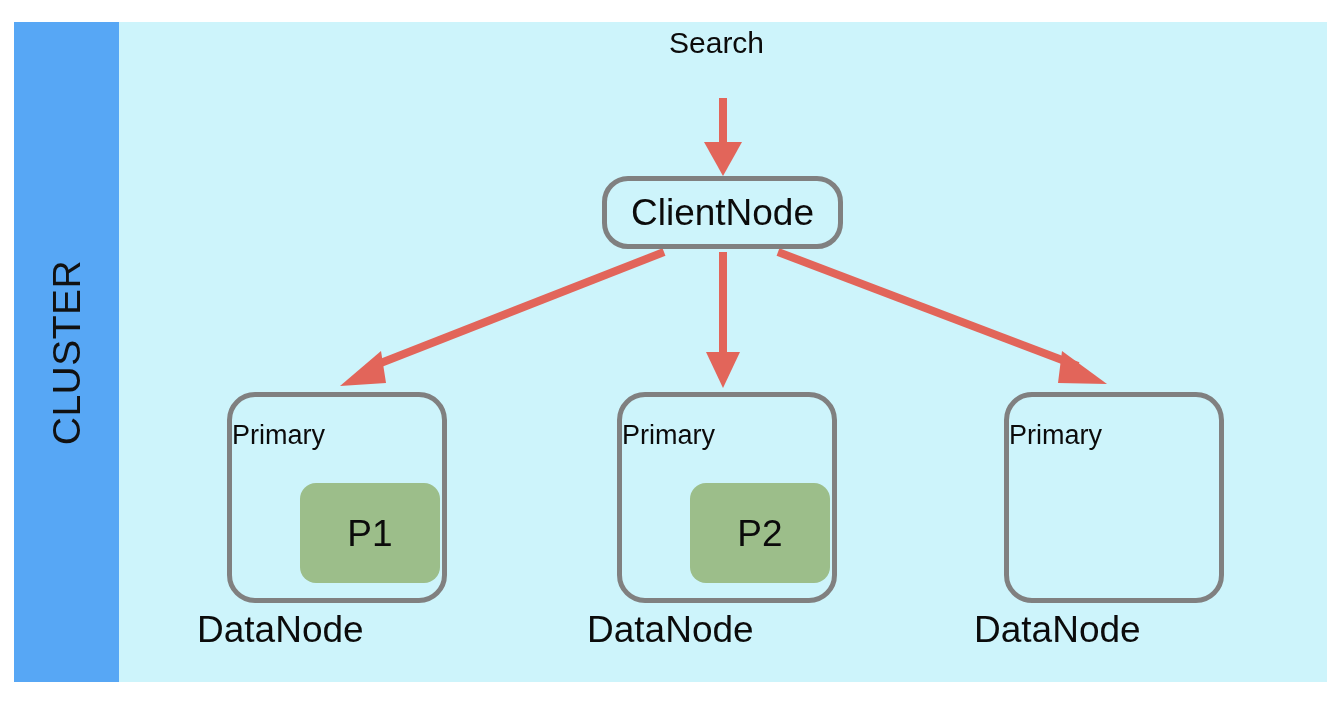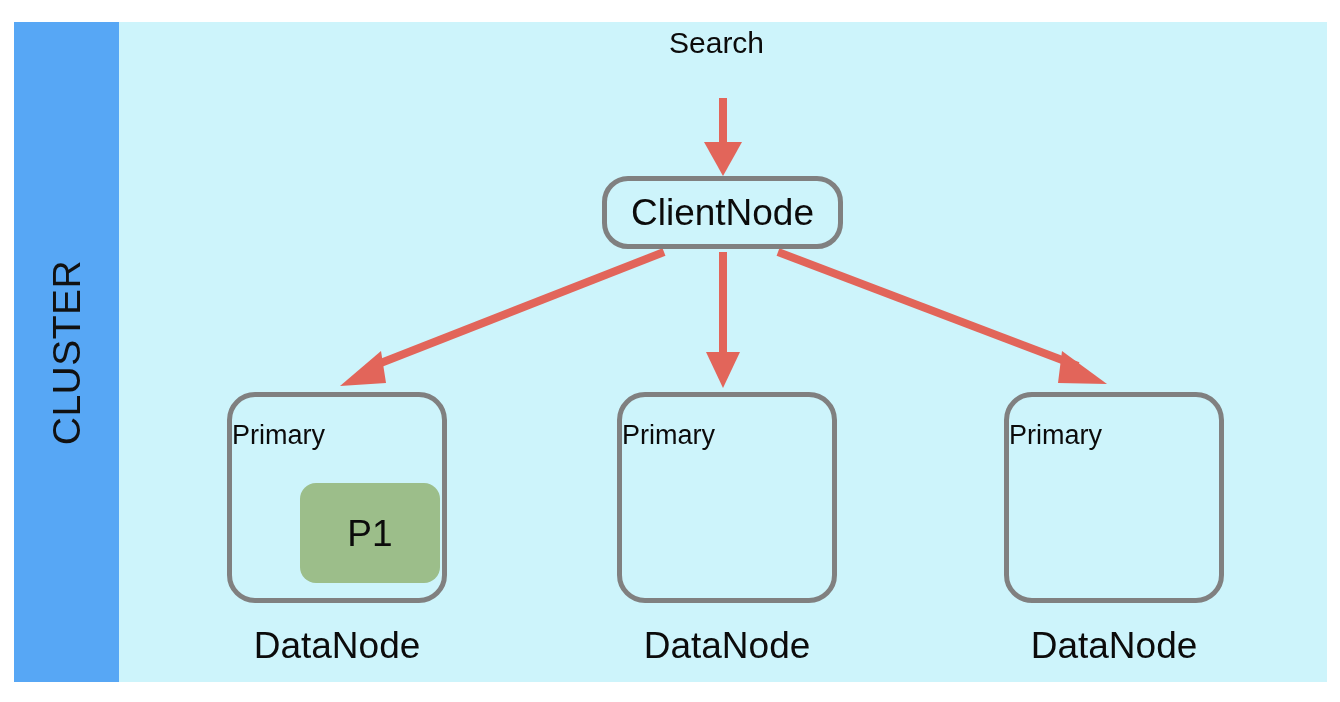--- a/index.html
+++ b/index.html
@@ -133,23 +133,22 @@
   }
   .shard-text {
     font-size: 37px;
     color: #0b0b0b;
     line-height: 1;
     white-space: nowrap;
   }
   .data-node-caption {
     position: absolute;
     left: -30px;
-    top: 235px;
+    top: 219px;
     width: 280px;
-    text-align: center;
     font-size: 37px;
     color: #0b0b0b;
     line-height: 1;
     white-space: nowrap;
   }
 </style>
 </head>
 <body>
 
 <div id="canvas">
@@ -193,20 +192,23 @@
       <div class="shard-box">
         <span class="shard-text">P1</span>
       </div>
     </div>
     <div class="data-node-caption">DataNode</div>
   </div>
 
   <div class="data-node-group" style="left:617px; top:392px;">
     <div class="data-node-box">
       <div class="primary-label">Primary</div>
+      <div class="shard-box">
+        <span class="shard-text">P2</span>
+      </div>
     </div>
     <div class="data-node-caption">DataNode</div>
   </div>
 
   <div class="data-node-group" style="left:1004px; top:392px;">
     <div class="data-node-box">
       <div class="primary-label">Primary</div>
     </div>
     <div class="data-node-caption">DataNode</div>
   </div>

